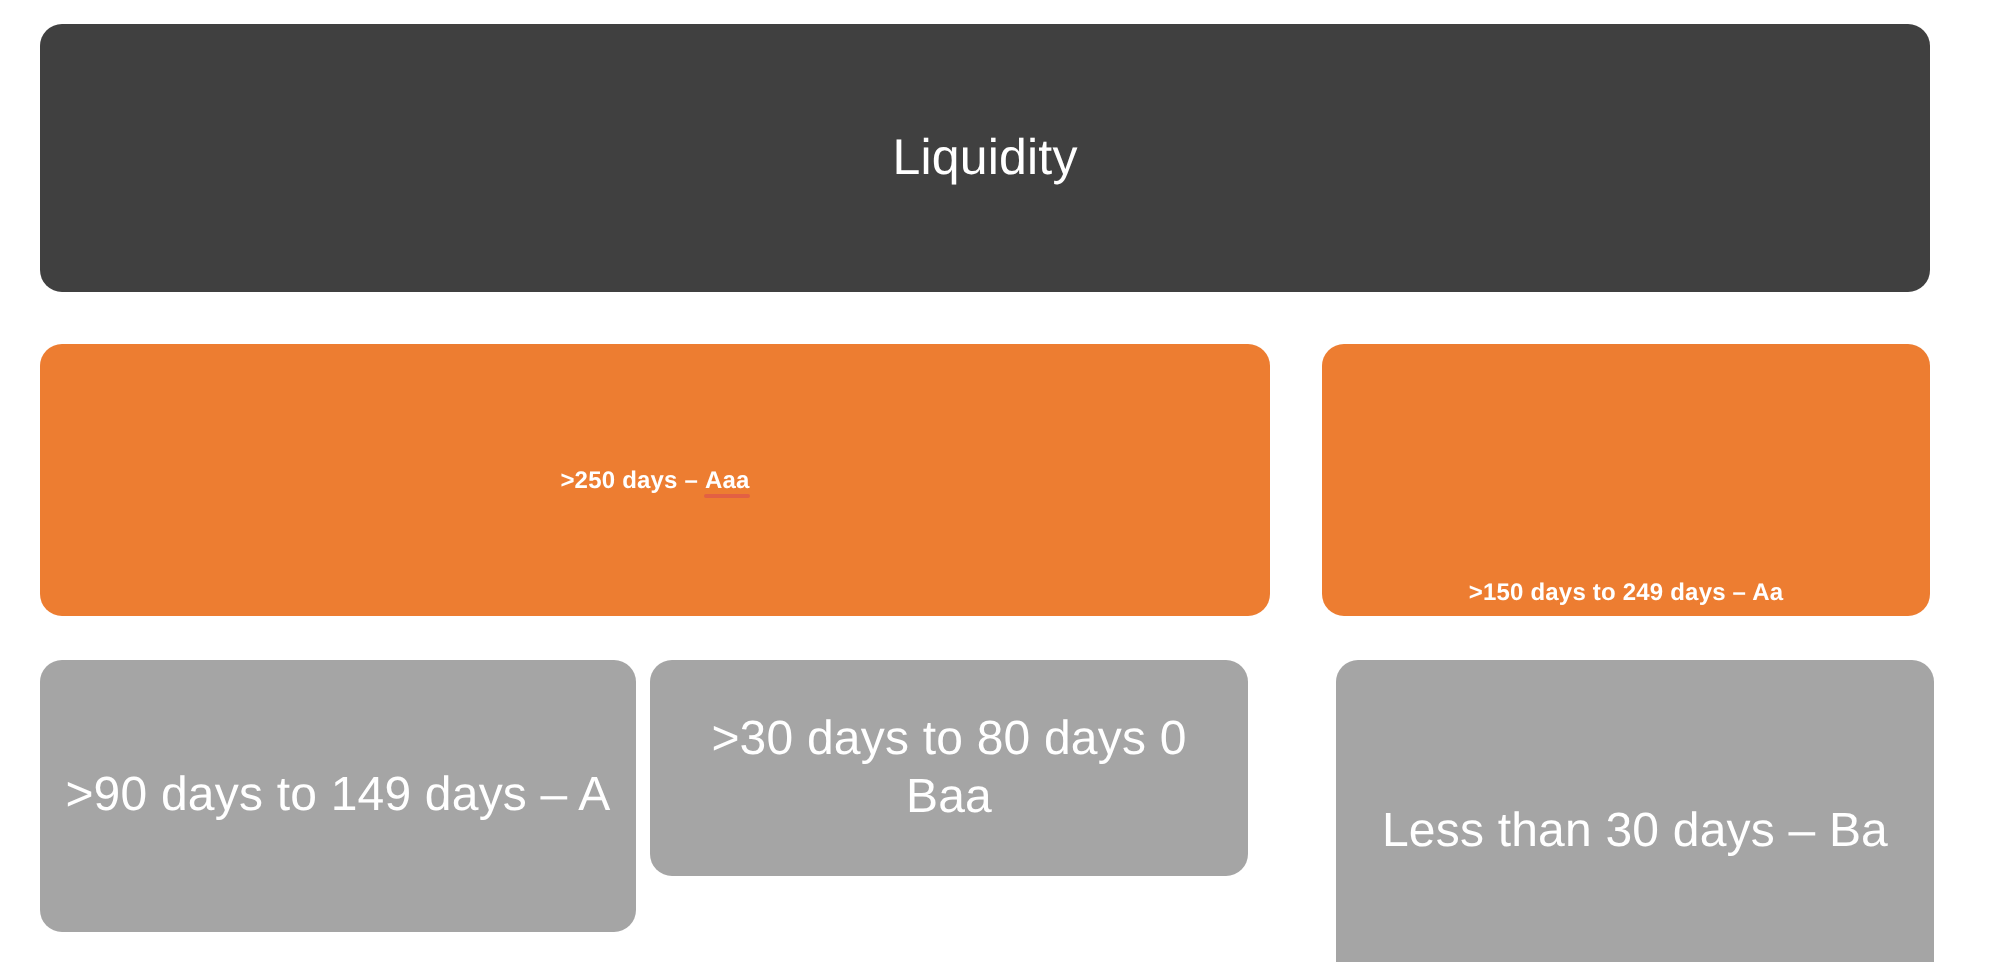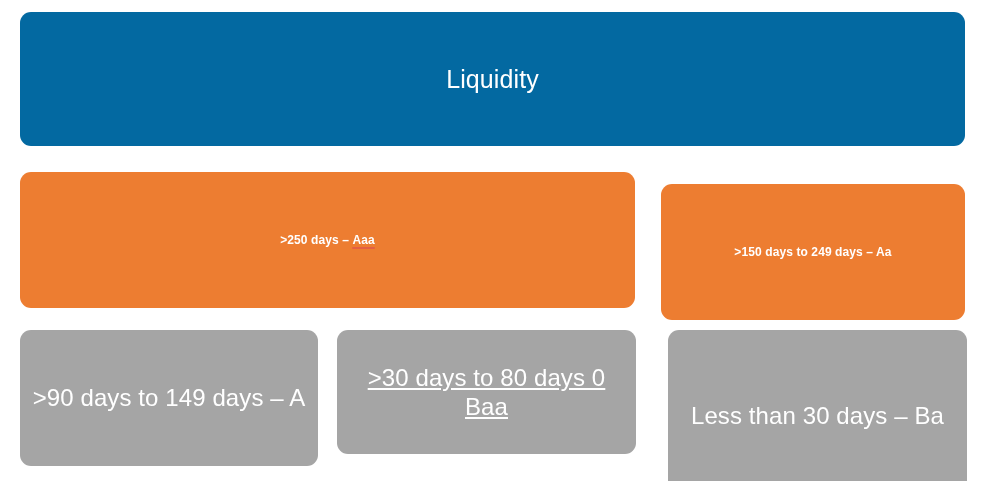--- a/index.html
+++ b/index.html
@@ -38,61 +38,61 @@
     display: block;
     white-space: pre-line;
   }
 
   
   .node.root {
     left: 20px;
     top: 12px;
     width: 945px;
     height: 134px;
-    background: #0369a1;
+    background: #404040;
     font-size: 25px;
     font-weight: 500;
   }
 
   
   .node.tier2 {
     background: #ED7D31;
     font-size: 12px;
   }
   .node.tier2-a {
     left: 20px;
     top: 172px;
     width: 615px;
     height: 136px;
   }
   .node.tier2-b {
     left: 661px;
-    top: 184px;
+    top: 172px;
     width: 304px;
     height: 136px;
+    align-items: flex-end;
   }
 
   
   .node.tier3 {
     background: #A5A5A5;
     font-size: 24px;
     font-weight: 500;
   }
   .node.tier3-a {
     left: 20px;
     top: 330px;
     width: 298px;
     height: 136px;
   }
   .node.tier3-b {
-    left: 337px;
+    left: 325px;
     top: 330px;
     width: 299px;
-    height: 124px;
-    text-decoration: underline;
+    height: 108px;
   }
   .node.tier3-c {
     left: 668px;
     top: 330px;
     width: 299px;
     height: 172px;
   }
 
   
   .spellcheck {

